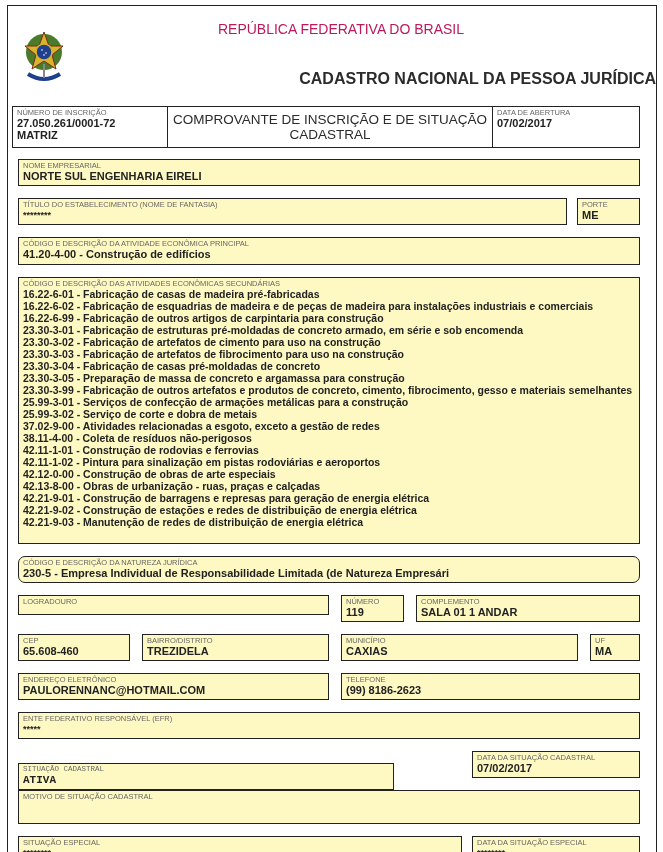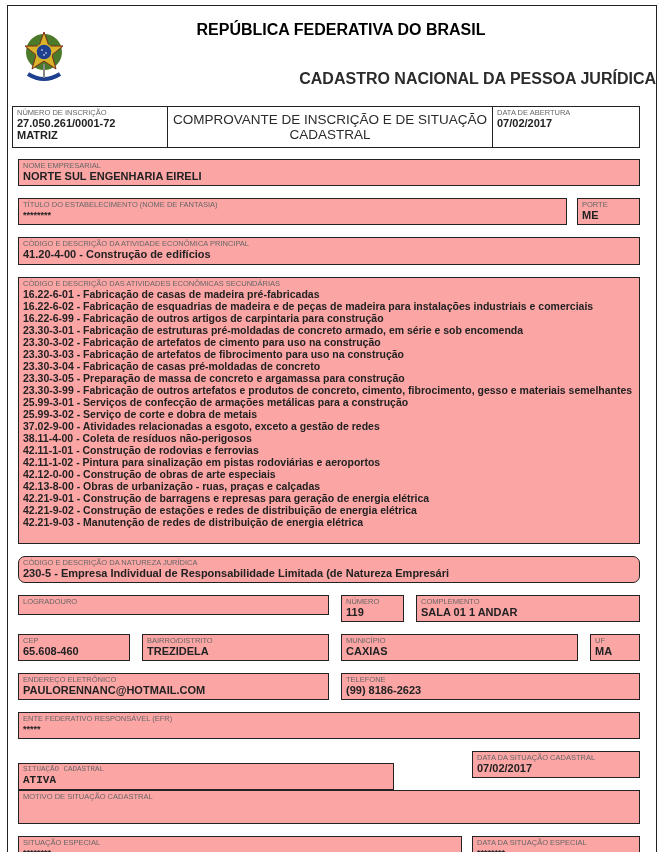--- a/index.html
+++ b/index.html
@@ -1,21 +1,21 @@
 <!DOCTYPE html>
 <html><head>
 <meta charset="utf-8">
 <style>
   html, body { margin: 0; padding: 0; background: #ffffff; }
   body { width: 663px; height: 852px; overflow: hidden; position: relative; font-family: "Liberation Sans", sans-serif; color: #222; }
   .page { position: absolute; left: 7px; top: 5px; width: 648px; height: 900px; border: 1px solid #222; background: #fff; }
   .crest { position: absolute; left: 14px; top: 22px; width: 44px; height: 58px; }
-  .h1 { position: absolute; left: 0; width: 648px; text-align: center; top: 15px; font-weight: bold; font-size: 16px; color: #000000; padding-left: 18px; box-sizing: border-box; }
+  .h1 { position: absolute; left: 0; width: 648px; text-align: center; top: 15px; font-weight: normal; font-size: 14px; color: #be185d; padding-left: 18px; box-sizing: border-box; }
   .h2 { position: absolute; left: 0; width: 648px; text-align: right; top: 64px; font-weight: bold; font-size: 16px; color: #2b2b2b; padding-left: 18px; box-sizing: border-box; }
-  .box { position: absolute; border: 1px solid #222; box-sizing: border-box; background: #fca5a5; padding: 1px 4px 8px 4px; }
+  .box { position: absolute; border: 1px solid #222; box-sizing: border-box; background: #fef9c3; padding: 1px 4px 8px 4px; }
   .lbl { display: block; font-size: 7.5px; color: #666; line-height: 9px; text-transform: uppercase; white-space: nowrap; }
   .val { display: block; font-size: 11px; font-weight: bold; color: #222; line-height: 12px; white-space: nowrap; }
   .val.stars { font-size: 9px; }
   .hdr-row { position: absolute; left: 12px; top: 106px; width: 628px; height: 42px; border: 1px solid #222; box-sizing: border-box; display: flex; }
   .hdr-row .c1 { width: 155px; border-right: 1px solid #222; padding: 1px 4px; box-sizing: border-box; }
   .hdr-row .c2 { flex: 1; border-right: 1px solid #222; text-align: center; font-size: 13.5px; color: #2b2b2b; line-height: 15px; padding-top: 5px; box-sizing: border-box; }
   .hdr-row .c3 { width: 146px; padding: 1px 4px; box-sizing: border-box; }
   .list { font-size: 10.5px; font-weight: bold; color: #222; line-height: 12px; }
   .list div { white-space: normal; }
 </style>

